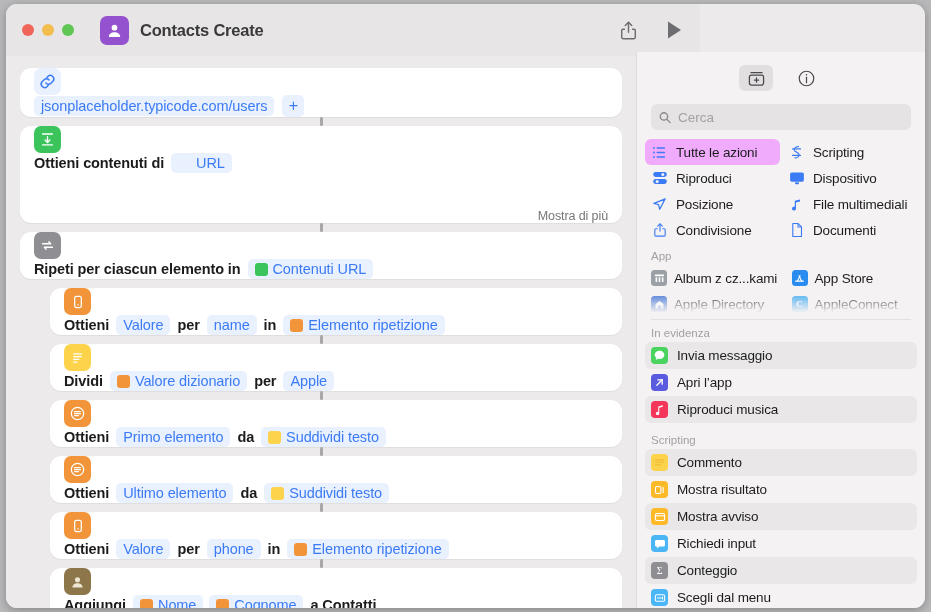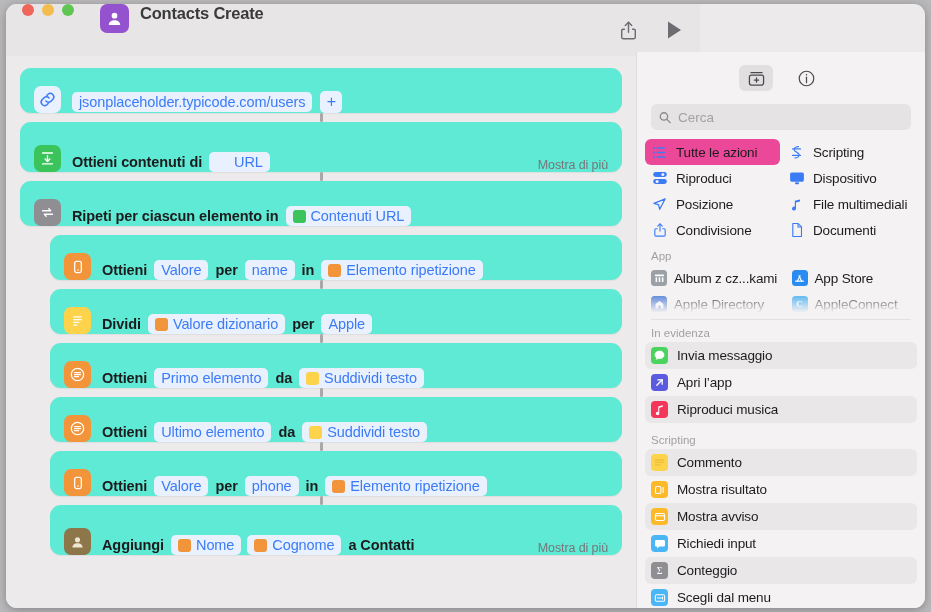--- a/index.html
+++ b/index.html
@@ -16,21 +16,21 @@
     border-radius: 11px;
     overflow: hidden;
     box-shadow: 0 2px 10px rgba(0,0,0,0.28);
   }
 
   
   .titlebar {
     position: absolute; left: 0; top: 0;
     width: 694px; height: 52px;
     background: #e7e5e5;
-    display: flex; 
+    display: flex; align-items: center;
   }
   .traffic { display: flex; gap: 8px; margin-left: 16px; }
   .dot { width: 12px; height: 12px; border-radius: 50%; }
   .dot.red { background: #f0655a; }
   .dot.yellow { background: #f2bd4d; }
   .dot.green { background: #5fc653; }
 
   .app-icon {
     width: 29px; height: 29px; border-radius: 7px;
     background: #9552ce; margin-left: 26px;
@@ -48,24 +48,25 @@
   .ticon { cursor: default; display:flex; align-items:center; }
 
   
   .canvas {
     position: absolute; left: 0; top: 52px;
     width: 630px; height: 552px;
     background: #eceaea;
     padding: 12px 14px 0 14px;
   }
   .card {
-    background: #5eead4; border-radius: 11px;
-    min-height: 45px; display: flex; align-items: flex-end;
+    background: #ffffff; border-radius: 11px;
+    min-height: 45px; display: flex; align-items: flex-start;
     padding: 0 14px; position: relative;
     box-shadow: 0 0.5px 1px rgba(0,0,0,0.06);
+    flex-direction: column;
   }
   .card.indent { margin-left: 30px; }
   .connector {
     width: 3px; height: 9px; background: #a9a7a8;
     margin: 0 auto; border-radius: 2px;
   }
   .gap { height: 9px; }
 
   .icn {
     width: 27px; height: 27px; border-radius: 7px;
@@ -148,21 +149,21 @@
   .catgrid {
     display: grid; grid-template-columns: 1fr 1fr;
     padding: 9px 8px 0 8px; column-gap: 2px;
   }
   .catitem {
     display: flex; align-items: center; height: 26px;
     padding: 0 6px; border-radius: 6px; cursor: pointer;
     font-size: 13.5px; color: #1c1c1e; letter-spacing: -0.15px;
     overflow: hidden; white-space: nowrap;
   }
-  .catitem.sel { background: #ec4899; }
+  .catitem.sel { background: #f0abfc; }
   .catico {
     width: 17px; margin-right: 8px; flex-shrink: 0;
     display: flex; align-items: center; justify-content: center;
   }
 
   .section-hd {
     font-size: 11.5px; color: #a3a1a3; padding: 7px 14px 3px 14px;
     letter-spacing: 0;
   }
   .applist {

